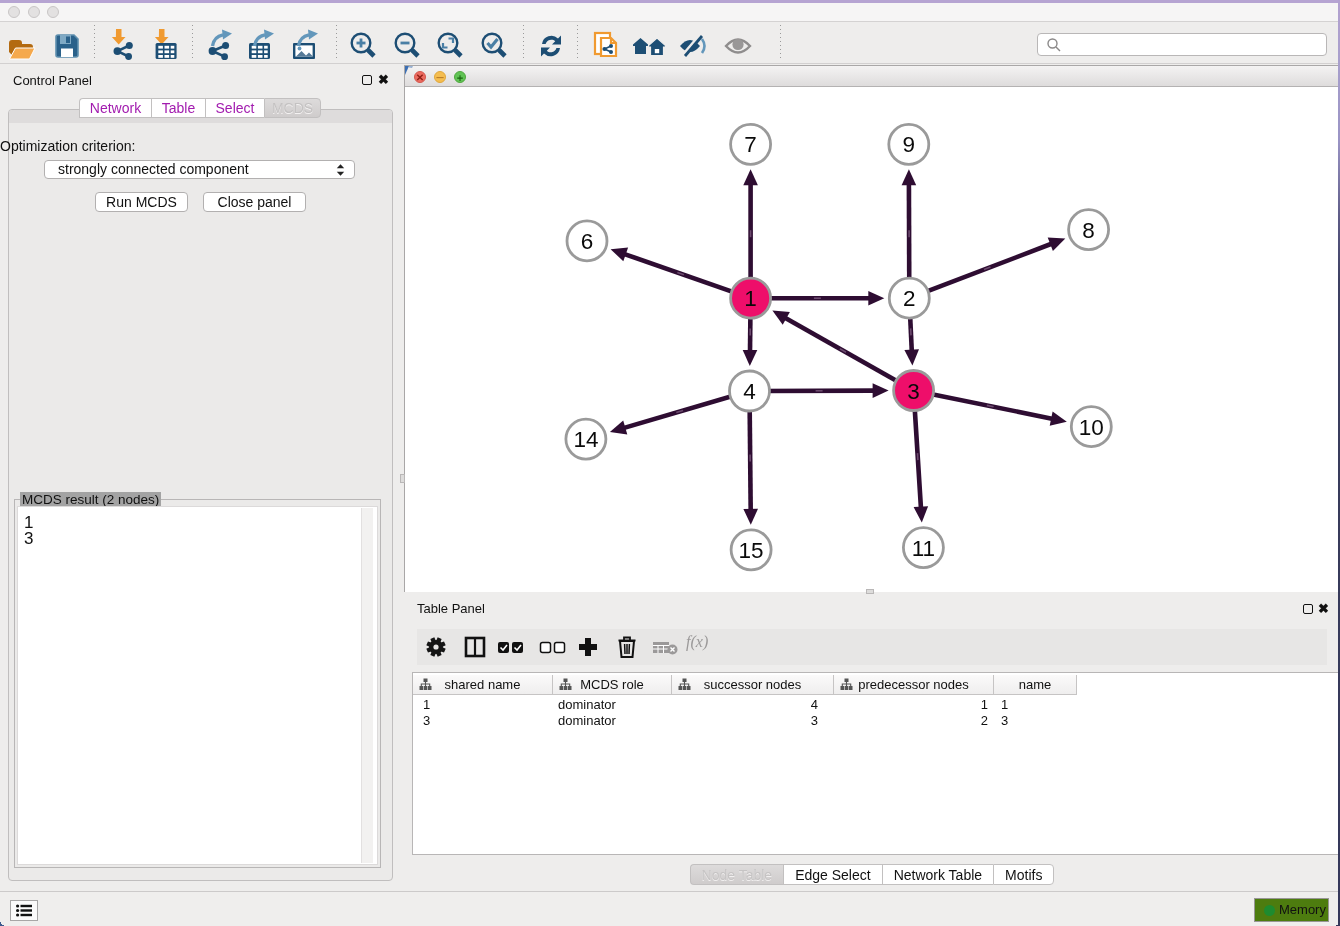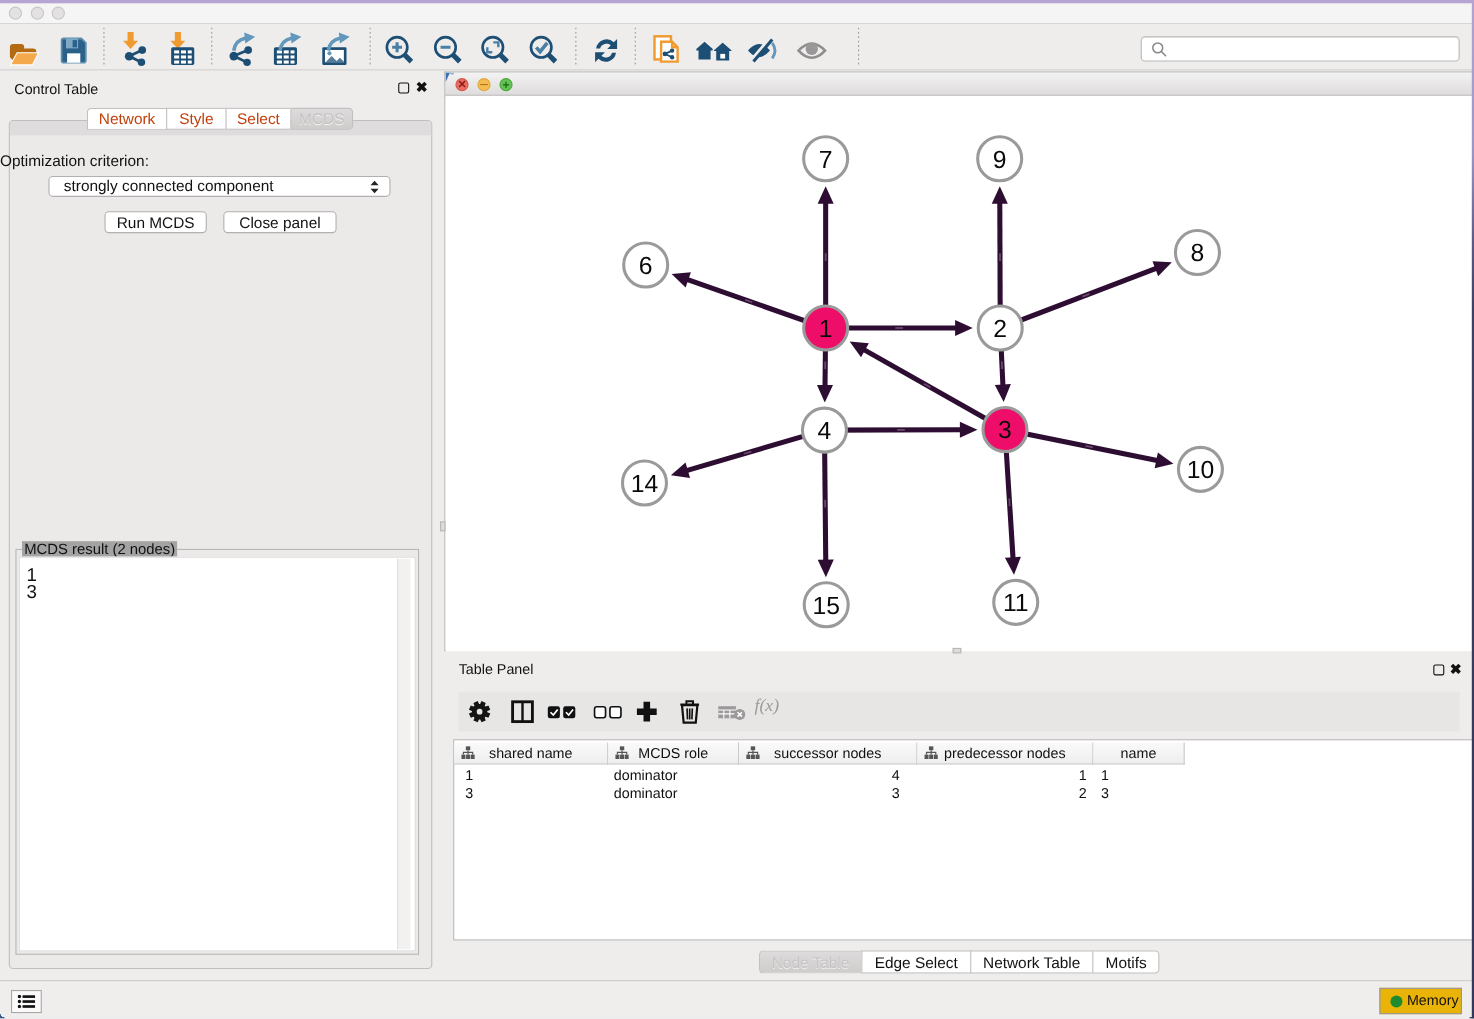--- a/index.html
+++ b/index.html
@@ -24,21 +24,21 @@
 .ticon { position:absolute; top:2px; }
 #searchbox { position:absolute; left:1037px; top:11px; width:290px; height:23px;
   background:#fff; border:1px solid #b9b7b7; border-radius:4px; }
 
 
 #cpanel { position:absolute; left:0; top:62px; width:403px; height:830px; background:#eeedec; }
 #cp-title { position:absolute; left:13px; top:11px; font-size:13px; color:#111; }
 .wctl-sq { position:absolute; width:10px; height:10px; border:1.5px solid #111; border-radius:2px; }
 .wctl-x { position:absolute; font-size:13px; font-weight:bold; color:#111; }
 #cp-tabs { position:absolute; left:79px; top:36px; height:20px; display:flex; font-size:14px; }
-.tab { border:1px solid #c2c0c0; background:#fff; color:#c2410c;
+.tab { border:1px solid #c2c0c0; background:#fff; color:#a21caf;
   display:flex; align-items:center; justify-content:center; height:20px; border-right:none; }
 .tab:first-child { border-radius:4px 0 0 0; }
 .tab.sel { background:linear-gradient(#dddbdb,#cfcccc); color:#c4c2c2; border-right:1px solid #c2c0c0;
   text-shadow:0 1px 0 #f4f2f2; border-radius:0 4px 4px 0; }
 #cp-box { position:absolute; left:8px; top:47px; width:385px; height:772px;
   border:1px solid #c0bebe; border-radius:4px; background:#ebeae9; }
 #cp-box:before { content:""; position:absolute; left:0; top:0; width:100%; height:13px;
   background:#dedcdc; border-radius:3px 3px 0 0; }
 #opt-label { position:absolute; left:0; top:76px; width:403px; font-size:14px; color:#111; }
 #dropdown { position:absolute; left:44px; top:98px; width:311px; height:19px; background:#fff;
@@ -77,21 +77,21 @@
 .btab { border:1px solid #c2c0c0; background:#fff; color:#111; padding:0 11px;
   display:flex; align-items:center; height:21px; border-right:none; }
 .btab.sel { background:linear-gradient(#dddbdb,#cfcccc); color:#c6c4c4; text-shadow:0 1px 0 #f2f0f0; border-radius:4px 0 0 4px; }
 .btab:last-child { border-right:1px solid #c2c0c0; border-radius:0 4px 4px 0; }
 
 
 #statusbar { position:absolute; left:0; top:891px; width:1340px; height:35px;
   background:#efeeed; border-top:1px solid #cccaca; }
 #list-btn { position:absolute; left:10px; top:8px; width:28px; height:21px; background:#fbfafa;
   border:1px solid #a8a6a6; }
-#mem-btn { position:absolute; left:1254px; top:6px; width:75px; height:24px; background:#eab308;
+#mem-btn { position:absolute; left:1254px; top:6px; width:75px; height:24px; background:#4d7c0f;
   border:1px solid #989696; font-size:13px; color:#111; line-height:22px; padding-left:24px; }
 #mem-btn:before { content:""; position:absolute; left:9px; top:6px; width:11px; height:11px;
   border-radius:50%; background:#1e8b2f; }
 </style>
 </head>
 <body>
 
 <div id="titlebar">
   <div class="tl-gray" style="left:8px"></div>
   <div class="tl-gray" style="left:28px"></div>
@@ -223,27 +223,27 @@
   <div class="sep" style="left:780px"></div>
   <div id="searchbox">
     <svg width="16" height="16" style="position:absolute;left:8px;top:3px" viewBox="0 0 16 16">
       <circle cx="6.5" cy="6.5" r="4.5" fill="none" stroke="#8a8888" stroke-width="1.4"></circle>
       <line x1="10" y1="10" x2="14" y2="14" stroke="#8a8888" stroke-width="1.4"></line>
     </svg>
   </div>
 </div>
 
 <div id="cpanel">
-  <div id="cp-title">Control Table</div>
+  <div id="cp-title">Control Panel</div>
   <div class="wctl-sq" style="left:362px; top:13px"></div>
   <div class="wctl-x" style="left:378px; top:10px">✖</div>
   <div id="cp-box"></div>
   <div id="cp-tabs">
     <div class="tab" style="width:72px">Network</div>
-    <div class="tab" style="width:54px">Style</div>
+    <div class="tab" style="width:54px">Table</div>
     <div class="tab" style="width:59px">Select</div>
     <div class="tab sel" style="width:57px">MCDS</div>
   </div>
   <div id="opt-label">Optimization criterion:</div>
   <div id="dropdown">strongly connected component
     <svg width="11" height="14" style="position:absolute;right:8px;top:2px" viewBox="0 0 11 14">
       <path d="M1.8 5.3 L5.5 1.3 L9.2 5.3 Z" fill="#222"></path>
       <path d="M1.8 8.7 L5.5 12.7 L9.2 8.7 Z" fill="#222"></path>
     </svg>
   </div>

